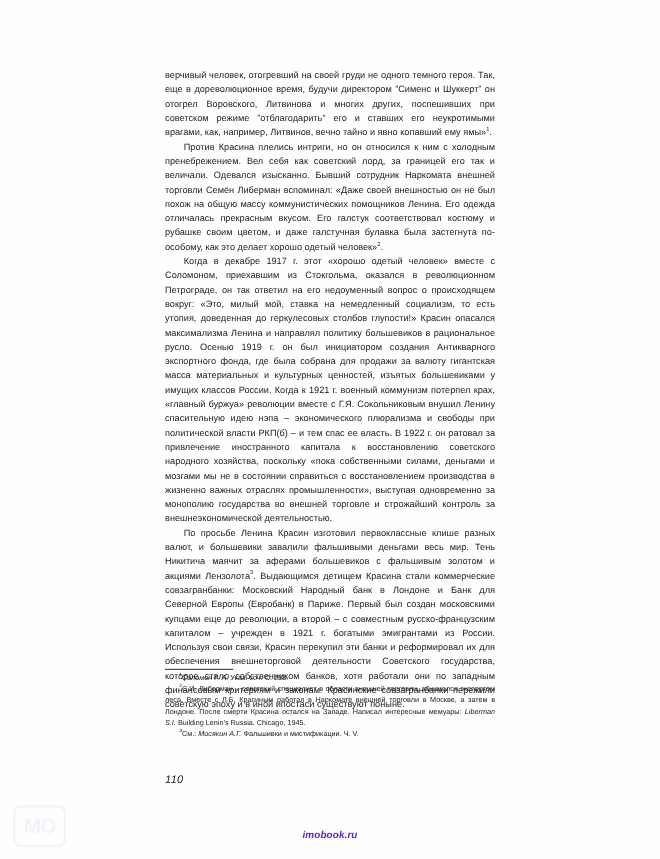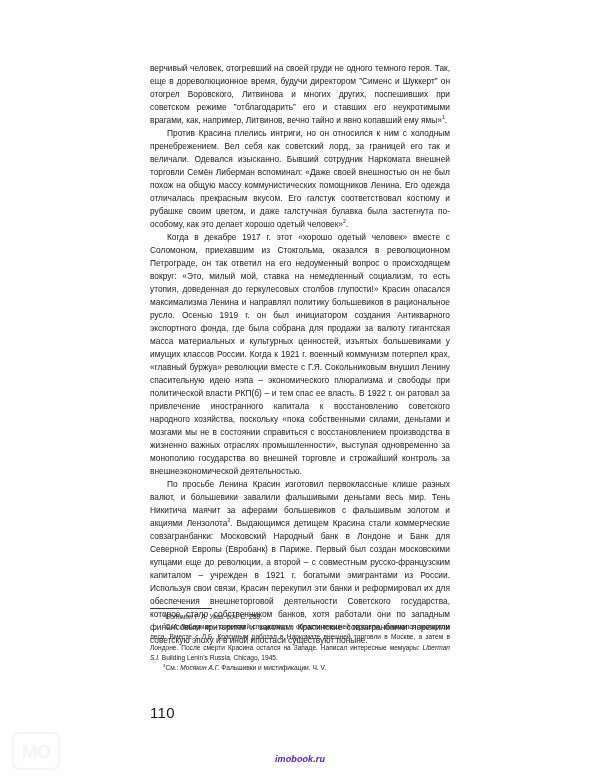--- a/index.html
+++ b/index.html
@@ -81,23 +81,24 @@
     vertical-align: super;
     line-height: 0;
   }
   .it { font-style: italic; }
 
   
   #page-number {
     position: absolute;
     left: 150px;
     top: 704px;
-    font-size: 15px;
+    font-size: 10px;
     letter-spacing: 0.3px;
     color: #1a1a1a;
+    font-style: italic;
   }
 
   
   #watermark {
     position: absolute;
     left: 12px;
     top: 732px;
     width: 48px;
     height: 38px;
     border: 2px solid #f3f3f8;

